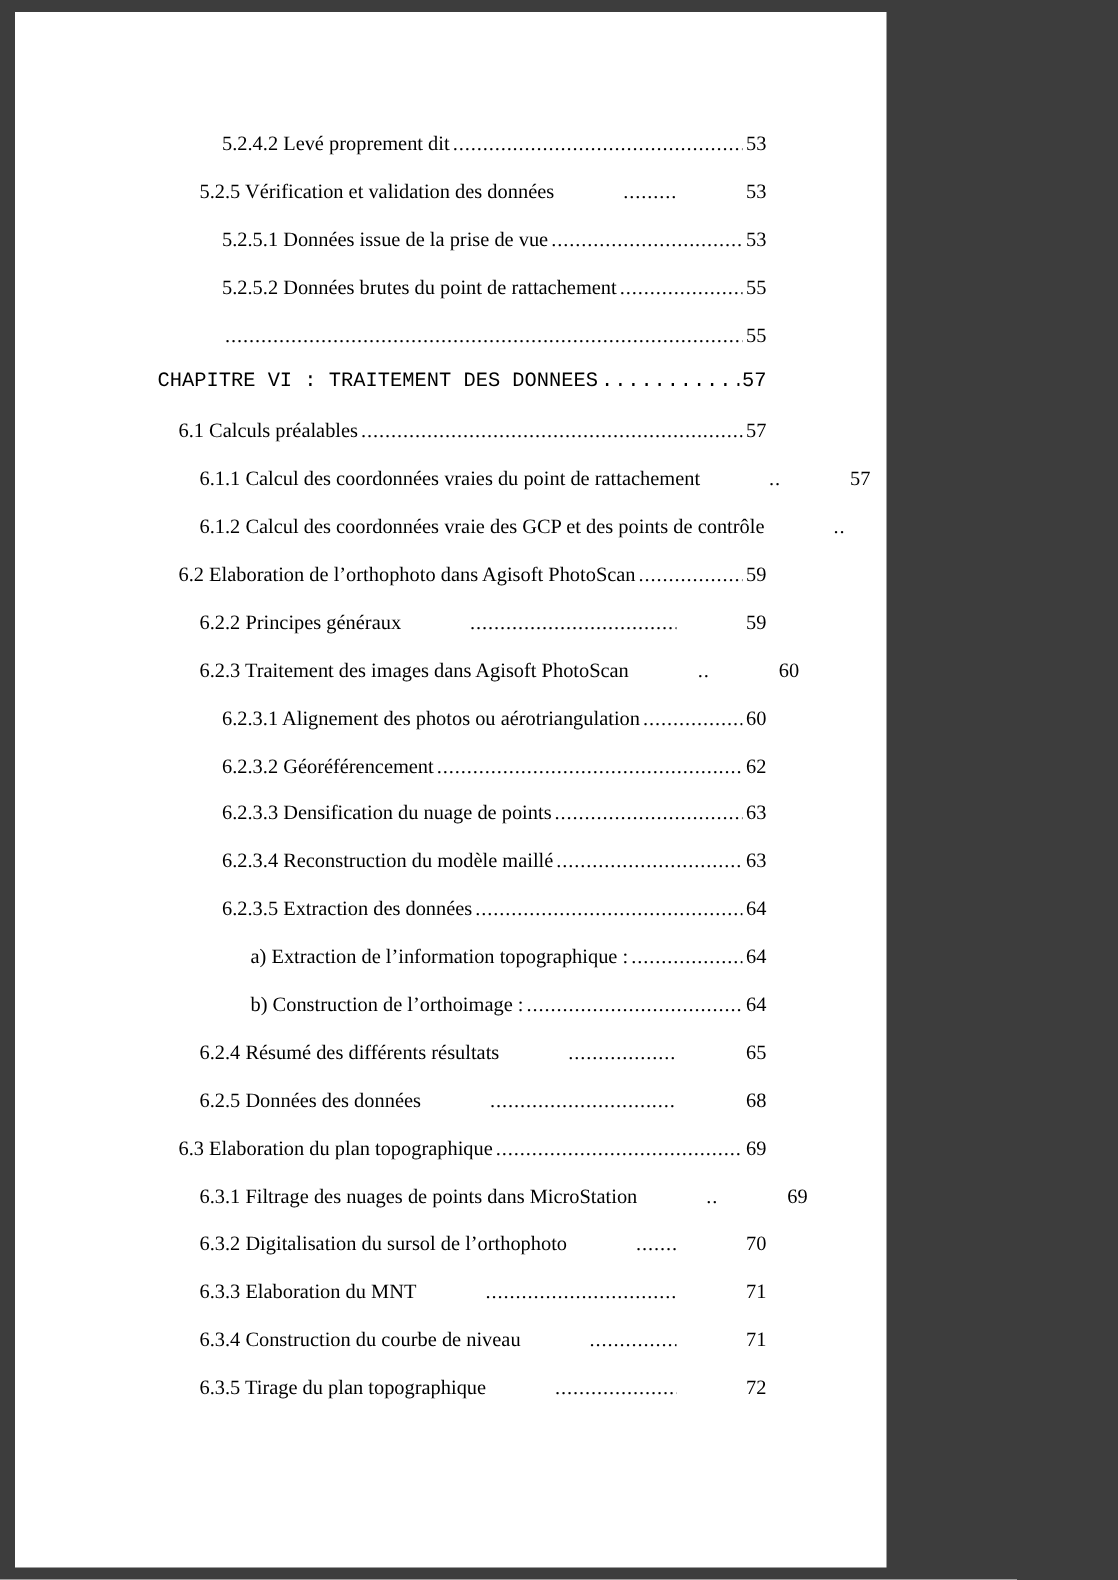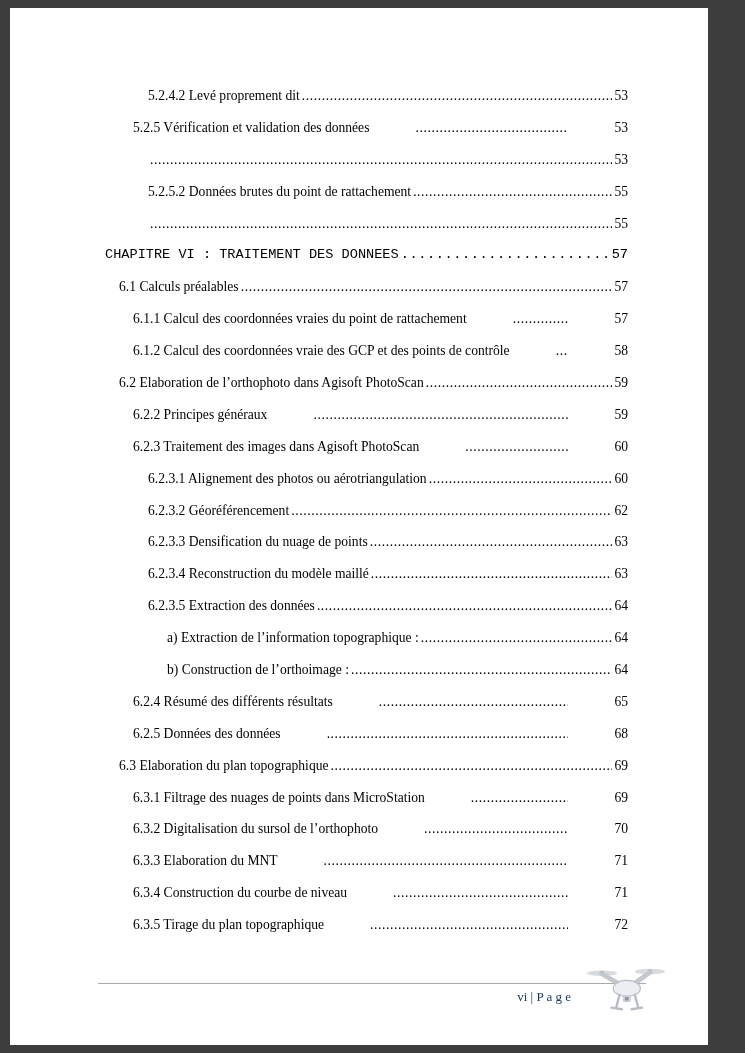--- a/index.html
+++ b/index.html
@@ -5,21 +5,21 @@
   * { margin: 0; padding: 0; box-sizing: border-box; }
   html, body { width: 745px; height: 1053px; }
   body {
     background: var(--frame, #3d3d3d);
     font-family: "Liberation Serif", "DejaVu Serif", serif;
     position: relative;
   }
   .page {
     position: absolute;
     left: 10px; top: 8px;
-    width: 698px; height: 1037px;
+    width: 581px; height: 1037px;
     background: var(--page_bg, #ffffff);
     color: var(--text, #000000);
     overflow: hidden;
   }
   .toc {
     padding: 80px 80px 0 95px;
   }
   .toc-row {
     display: flex;
     align-items: baseline;
@@ -79,20 +79,21 @@
         <span class="toc-page">53</span>
       </div>
 
       <div class="toc-row lvl-2">
         <span class="toc-label">5.2.5 Vérification et validation des données</span>
         <span class="toc-dots"></span>
         <span class="toc-page">53</span>
       </div>
 
       <div class="toc-row lvl-3">
+        <span class="toc-label">5.2.5.1 Données issue de la prise de vue</span>
         <span class="toc-dots"></span>
         <span class="toc-page">53</span>
       </div>
 
       <div class="toc-row lvl-3">
         <span class="toc-label">5.2.5.2 Données brutes du point de rattachement</span>
         <span class="toc-dots"></span>
         <span class="toc-page">55</span>
       </div>
 
@@ -227,31 +228,14 @@
         <span class="toc-page">71</span>
       </div>
 
       <div class="toc-row lvl-2">
         <span class="toc-label">6.3.5 Tirage du plan topographique</span>
         <span class="toc-dots"></span>
         <span class="toc-page">72</span>
       </div>
     </div>
 
-  <div class="footer">
-    <span class="footer-text">vi | P a g e</span>
-    <span class="drone">
-      <svg viewBox="0 0 100 70" xmlns="http://www.w3.org/2000/svg">
-        <ellipse cx="20" cy="14" rx="19" ry="3.5" fill="#d7dade"></ellipse>
-        <ellipse cx="80" cy="12" rx="19" ry="3.5" fill="#d7dade"></ellipse>
-        <circle cx="20" cy="14" r="3" fill="#aeb4bc"></circle>
-        <circle cx="80" cy="12" r="3" fill="#aeb4bc"></circle>
-        <path d="M20 15 L46 30 M80 13 L56 30" stroke="#c3c8cf" stroke-width="6" fill="none" stroke-linecap="round"></path>
-        <ellipse cx="51" cy="33" rx="17" ry="10" fill="#eceef1" stroke="#b7bcc4" stroke-width="1.5"></ellipse>
-        <path d="M42 41 L38 56 M61 41 L65 56" stroke="#b7bcc4" stroke-width="3" stroke-linecap="round"></path>
-        <path d="M32 57 L45 59 M57 59 L70 57" stroke="#b7bcc4" stroke-width="3" stroke-linecap="round"></path>
-        <rect x="46" y="42" width="10" height="8" rx="2" fill="#c9ced5"></rect>
-        <circle cx="51" cy="46" r="2.5" fill="#8f959e"></circle>
-      </svg>
-    </span>
-  </div>
 
 </div>
 
 </body></html>

